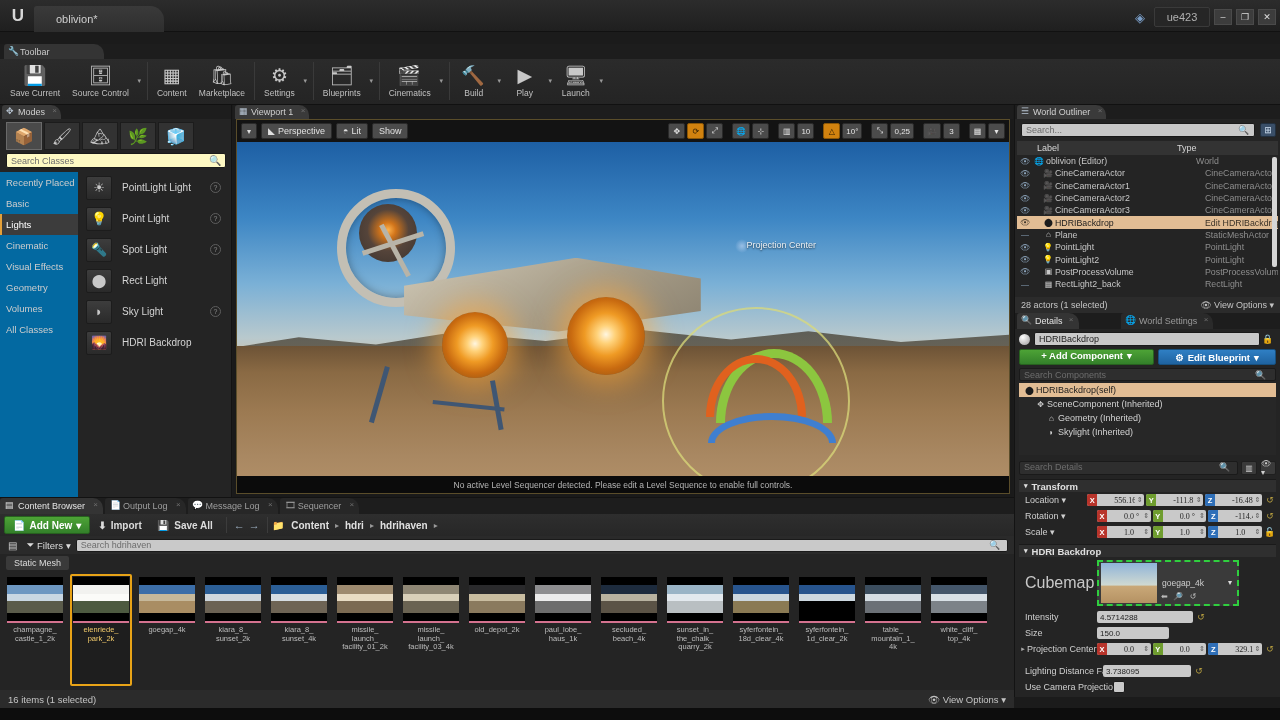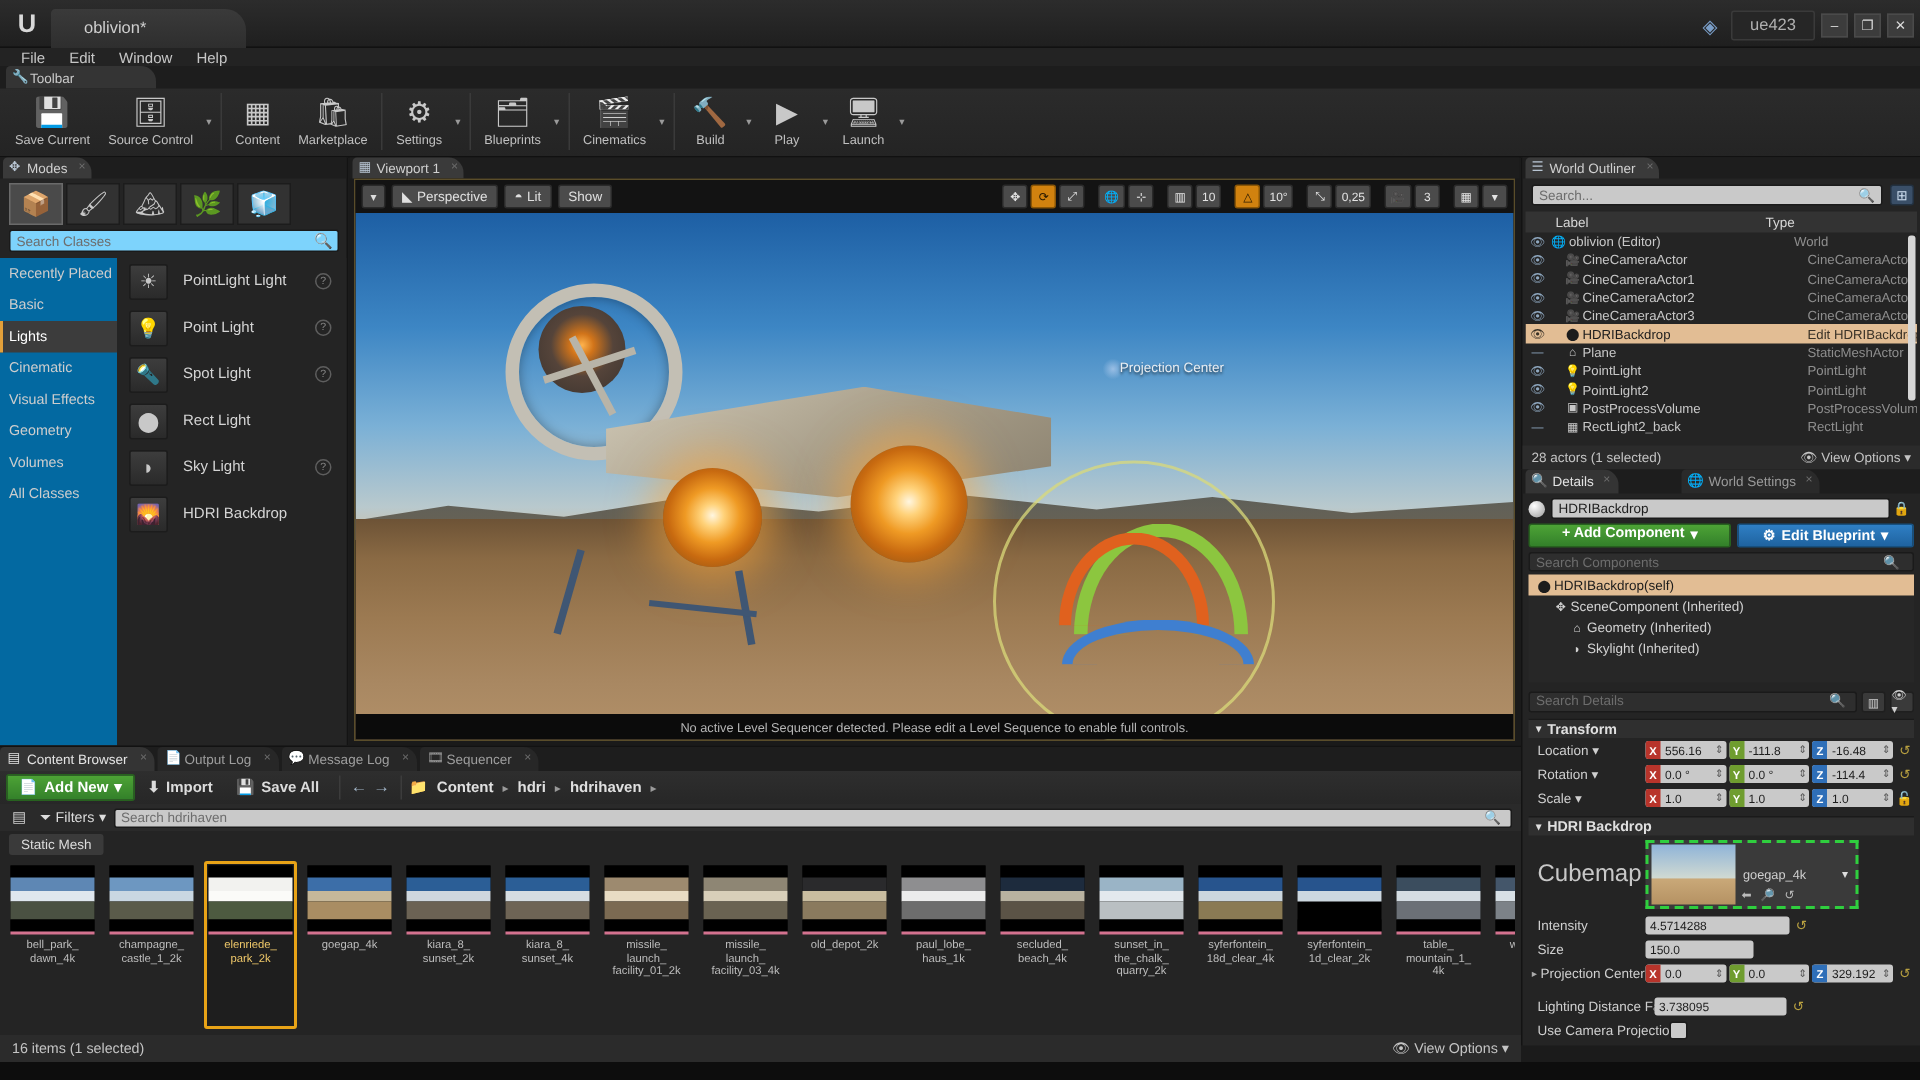--- a/index.html
+++ b/index.html
@@ -51,21 +51,21 @@
   .ptab-row { position:absolute; left:0; top:0; width:100%; height:14px; background:#1d1d1d; }
   .ptab { position:absolute; left:2px; top:0; height:14px; background:#3a3a3a;
     border-radius:3px 10px 0 0; display:flex; align-items:center; padding:0 16px 0 16px;
     font-size:9px; color:#d0d0d0; }
   .ptab .pi { position:absolute; left:4px; top:1px; font-size:9px; color:#b9c6d4; }
   .ptab .px { position:absolute; right:4px; top:1px; font-size:8px; color:#6e6e6e; }
   .mode-icons { position:absolute; left:6px; top:17px; display:flex; gap:2px; }
   .mode-ic { width:36px; height:28px; background:#323232; border:1px solid #1c1c1c;
     display:flex; align-items:center; justify-content:center; font-size:16px; }
   .mode-ic.sel { background:#4a4a4a; border-color:#6a6a6a; }
-  .srch { position:absolute; height:15px; background:#7dd3fc; border:1px solid #1a1a1a;
+  .srch { position:absolute; height:15px; background:#fef9c3; border:1px solid #1a1a1a;
     border-radius:2px; display:flex; align-items:center; padding:0 4px; }
   .srch span { font-size:9px; color:#6d6d6d; }
   .srch .mag { position:absolute; right:3px; top:1px; font-size:10px; color:#333; }
   .cat-col { position:absolute; left:0; top:67px; width:78px; bottom:0; background:#0369a1; }
   .cat { height:21px; display:flex; align-items:center; padding-left:6px; font-size:9.5px; color:#cdcdcd; }
   .cat.sel { background:#3c3c3c; border-left:2px solid #e3a03a; padding-left:4px; color:#fff; }
   .plist { position:absolute; left:78px; top:67px; right:0; bottom:0; background:#242424; }
   .prow { height:31px; display:flex; align-items:center; padding-left:8px; position:relative; }
   .pthumb { width:26px; height:24px; border-radius:2px; margin-right:10px;
     display:flex; align-items:center; justify-content:center; font-size:13px;
@@ -195,21 +195,21 @@
   .sect { height:13px; background:#2f2f2f; display:flex; align-items:center;
     padding-left:5px; font-size:9.5px; color:#e0e0e0; font-weight:bold; border-top:1px solid #1a1a1a; }
   .prow2 { height:16px; display:flex; align-items:center; font-size:9px; color:#cfcfcf; }
   .pname { width:78px; padding-left:6px; overflow:hidden; white-space:nowrap; }
   .vfields { flex:1; display:flex; align-items:center; gap:2px; }
   .vf { flex:1; height:12px; background:#c9c9c9; border-radius:2px; display:flex; align-items:center;
     position:relative; overflow:hidden; }
   .vf .ax { width:10px; height:12px; display:flex; align-items:center; justify-content:center;
     font-size:7.5px; font-weight:bold; color:#fff; }
   .ax.x { background:#b8342b; } .ax.y { background:#6f9d2f; } .ax.z { background:#2f6fb8; }
-  .vf .val { flex:1; padding-left:3px; font-size:8px; color:#1e1e1e; white-space:nowrap; overflow:hidden; }
+  .vf .val { flex:1; padding-left:17px; font-size:8px; color:#1e1e1e; white-space:nowrap; overflow:hidden;font-family:Liberation Serif, serif; }
   .vf .spin { width:9px; font-size:7px; color:#555; text-align:center; }
   .revert { width:12px; text-align:center; font-size:9px; color:#b8a040; }
   .singlef { height:12px; background:#c9c9c9; border-radius:2px; display:flex; align-items:center;
     padding-left:3px; font-size:8px; color:#1e1e1e; }
   .cubemap-box { width:142px; height:46px; border:2px dashed #2fcf3e; background:#3a3a3a;
     display:flex; align-items:center; position:relative; }
   .cm-thumb { width:56px; height:40px; margin-left:2px;
     background:linear-gradient(#8fb4d8 0%,#cfd9d2 55%,#c9a878 58%,#b59263 100%); }
   .cm-name { flex:1; font-size:8.5px; color:#cfcfcf; padding-left:5px; }
   .cm-tools { position:absolute; left:62px; bottom:3px; display:flex; gap:6px; font-size:8px; color:#bbb; }
@@ -268,26 +268,20 @@
     </div>
     <div class="tb-right">
       <div class="tb-icon">◈</div>
       <div class="tb-label">ue423</div>
       <div class="win-btn">–</div>
       <div class="win-btn">❐</div>
       <div class="win-btn">✕</div>
     </div>
   </div>
 
-  <div class="menubar">
-    <div class="menu-item">File</div>
-    <div class="menu-item">Edit</div>
-    <div class="menu-item">Window</div>
-    <div class="menu-item">Help</div>
-  </div>
 
   <div class="toolbar-tabrow">
     <div class="tb-tab">
       <span class="wr">🔧</span>
       <span>Toolbar</span>
     </div>
   </div>
   <div class="toolbar">
     <div class="tgroup" id="tg" style="left:4px;">
         <div class="tbtn">
@@ -856,31 +850,20 @@
       <div class="cbsearch">
         <span>Search hdrihaven</span>
         <span style="position:absolute;right:6px;font-size:9px;color:#444;">🔍</span>
       </div>
     </div>
     <div class="crumb2">Static Mesh</div>
     <div class="assets" id="assets">
         <div class="asset">
           <div class="ath">
             <div class="band" style="height:8px;background:#000"></div>
-            <div class="band" style="height:9px;background:#5e87b4"></div>
-            <div class="band" style="height:7px;background:#dfe7ee"></div>
-            <div class="band" style="height:12px;background:#4a5142"></div>
-            <div class="band" style="height:8px;background:#000"></div>
-          </div>
-          <div class="apink"></div>
-          <div class="aname">bell_park_<br>dawn_4k</div>
-        </div>
-        <div class="asset">
-          <div class="ath">
-            <div class="band" style="height:8px;background:#000"></div>
             <div class="band" style="height:9px;background:#6d97c1"></div>
             <div class="band" style="height:7px;background:#c9d7e2"></div>
             <div class="band" style="height:12px;background:#5a5b4a"></div>
             <div class="band" style="height:8px;background:#000"></div>
           </div>
           <div class="apink"></div>
           <div class="aname">champagne_<br>castle_1_2k</div>
         </div>
         <div class="asset sel">
           <div class="ath">

